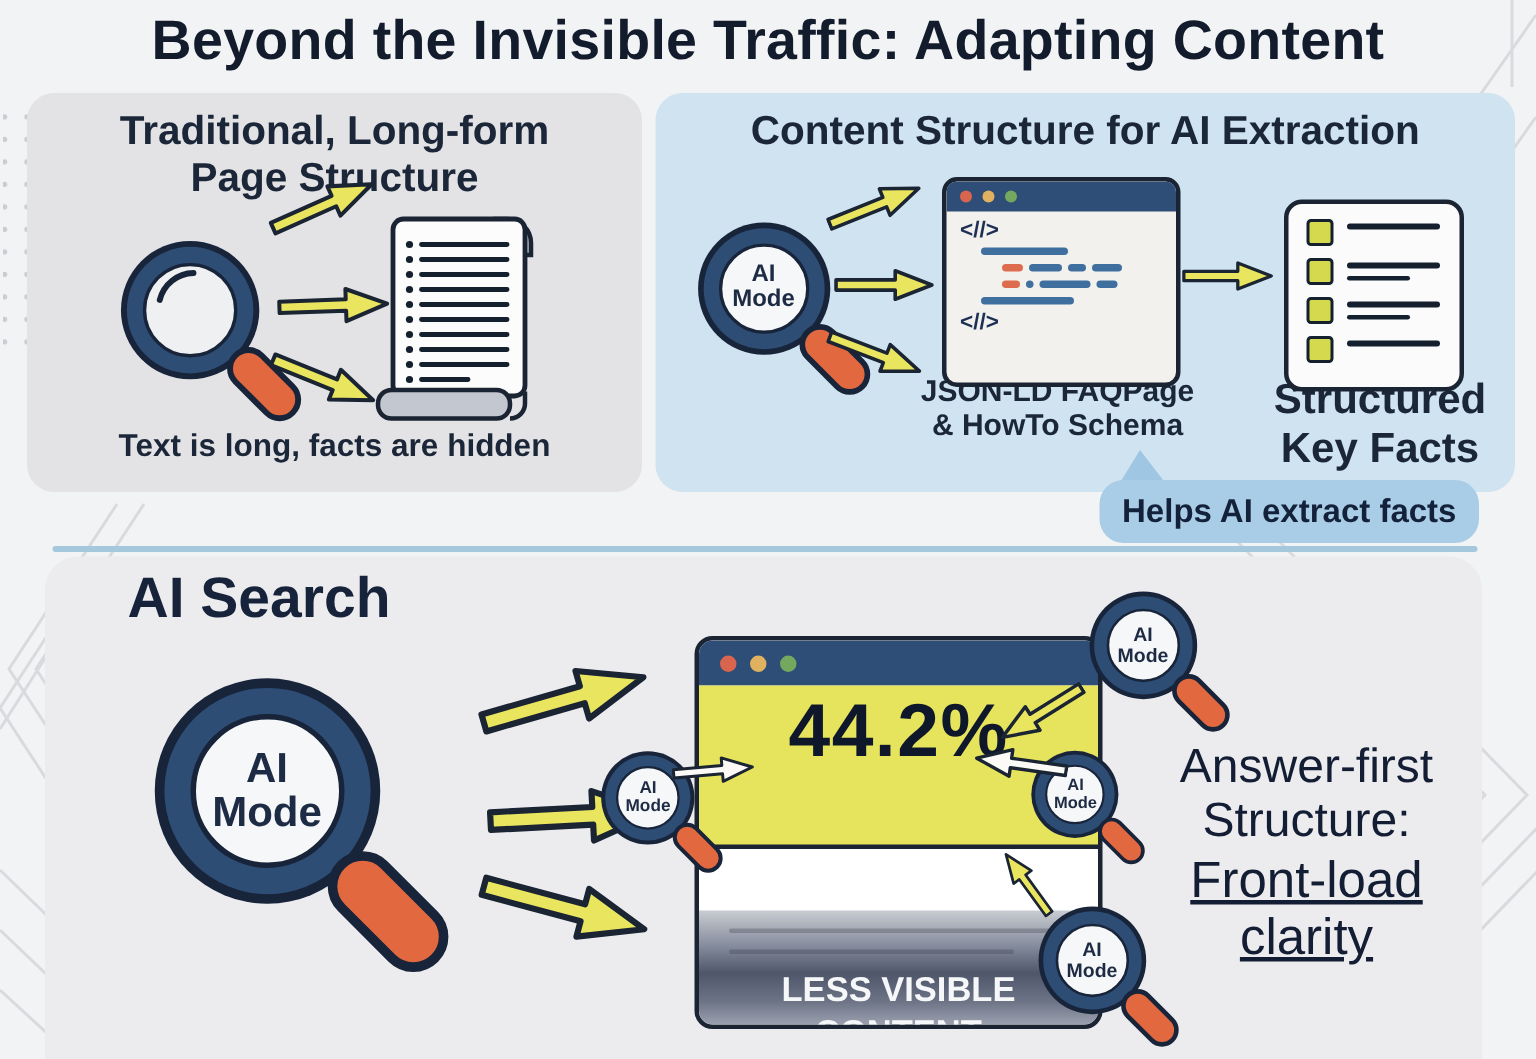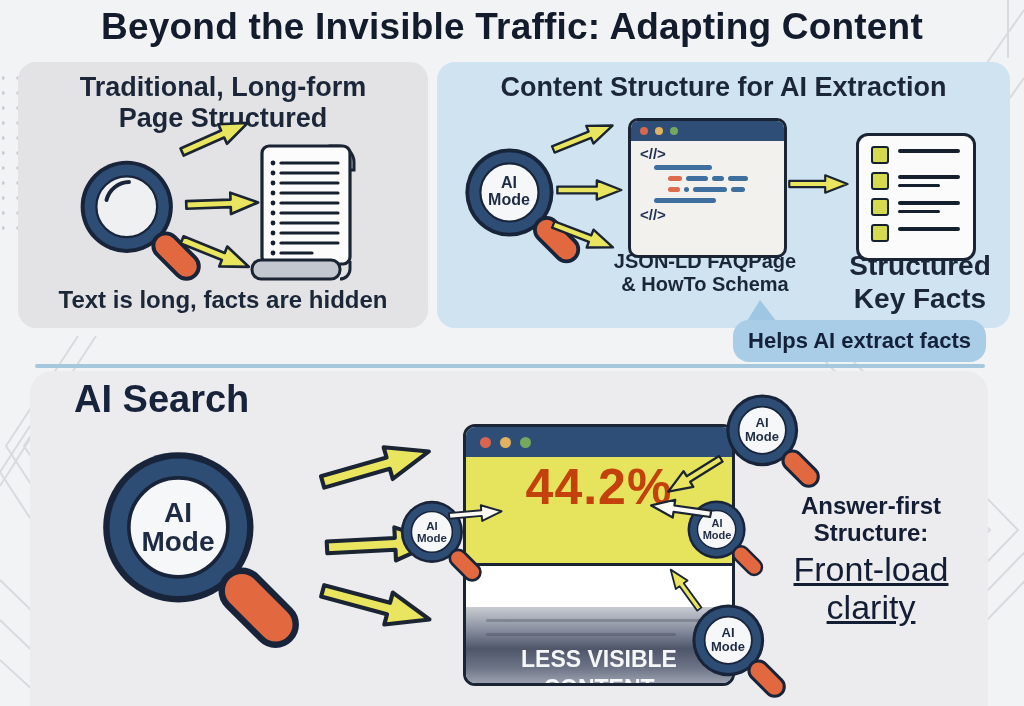--- a/index.html
+++ b/index.html
@@ -12,21 +12,21 @@
   .main-title{left:0;right:0;top:6px;text-align:center;font-size:37px;font-weight:700;
               color:#131c2c;letter-spacing:.2px;z-index:2;}
 
   .panel{border-radius:18px;z-index:1;}
   .panel-trad{left:18px;top:62px;width:410px;height:266px;background:#e3e3e6;}
   .panel-ai{left:437px;top:62px;width:573px;height:266px;background:#cfe3f0;}
   .panel-title{left:0;right:0;top:10px;text-align:center;font-size:27px;font-weight:700;
                line-height:1.15;color:#1b2738;}
 
   .caption{text-align:center;font-weight:600;color:#1b2738;}
-  .trad-caption{left:0;right:0;top:224px;font-size:24px;}
+  .trad-caption{left:0;right:0;top:224px;font-size:21px;}
   .code-caption{left:128px;top:188px;width:280px;font-size:20px;line-height:1.17;}
   .facts-caption{left:408px;top:188px;width:150px;font-size:28px;line-height:1.17;}
 
   .mag-label{transform:translate(-50%,-50%);text-align:center;color:#1e2b44;
              font-weight:600;line-height:1.05;z-index:4;pointer-events:none;}
 
   .arrow{transform-origin:left center;z-index:2;}
 
   
   .code-win{left:191px;top:56px;width:153px;height:134px;border:3px solid #1a2433;
@@ -54,39 +54,39 @@
   .pill{left:733px;top:320px;width:253px;height:42px;background:#a9cde6;border-radius:16px;
         display:flex;align-items:center;justify-content:center;font-size:22px;font-weight:600;
         color:#14213a;z-index:3;}
   .bridge{left:307px;top:330px;width:409px;height:74px;background:#a9cbe4;border-radius:13px;
           display:flex;align-items:center;justify-content:center;text-align:center;
           font-size:27px;font-weight:700;line-height:1.3;color:#14213a;z-index:3;}
   .divider{left:35px;top:364px;width:950px;height:3.5px;background:#a5c8dc;border-radius:2px;z-index:1;}
 
   .panel-bottom{left:30px;top:371px;width:958px;height:335px;background:#ececef;
                 border-radius:22px 22px 0 0;z-index:1;}
-  .ai-heading{left:74px;top:378px;font-size:38px;font-weight:700;color:#16233a;z-index:2;}
+  .ai-heading{left:85px;top:378px;font-size:38px;font-weight:700;color:#16233a;z-index:2;}
 
   
   .browser{left:463px;top:424px;width:272px;height:262px;border:3.5px solid #1a2433;border-radius:12px;
            overflow:hidden;box-sizing:border-box;display:flex;flex-direction:column;z-index:2;background:#fff;}
   .browser .win-bar{height:30px;background:#2e4e78;gap:9px;padding-left:14px;flex:none;}
   .browser .win-bar .dot{width:11px;height:11px;}
   .answer-box{height:102px;flex:none;background:#e6e35c;border-bottom:3px solid #1a2433;
               text-align:center;padding-top:4px;}
   .answer-title{font-size:21px;font-weight:800;line-height:23px;color:#1d2f55;}
-  .answer-stat{font-size:50px;font-weight:800;line-height:52px;color:#c2410c;letter-spacing:1px;}
+  .answer-stat{font-size:50px;font-weight:800;line-height:52px;color:#0f172a;letter-spacing:1px;}
   .gray-zone{flex:1;position:relative;background:linear-gradient(180deg,#c9ccd2 0%,#878e9e 30%,#4f566a 55%,#6d7486 80%,#9aa0ae 100%);margin-top:41px;}
   .stripe{position:absolute;left:20px;right:20px;height:3px;border-radius:2px;}
   .s-dark{background:rgba(55,60,76,.3);} .s-light{background:rgba(255,255,255,.22);}
   .hidden-label{position:absolute;left:0;right:0;top:38px;text-align:center;color:#f6f7f9;
                 font-size:23px;font-weight:700;line-height:1.25;}
 
   .annotation{left:757px;top:492px;width:228px;text-align:center;z-index:2;color:#131d33;}
-  .annotation .b{font-size:24px;font-weight:700;line-height:1.13;}
+  .annotation .b{font-size:32px;font-weight:400;line-height:1.13;}
   .annotation .r{font-size:34px;font-weight:500;line-height:1.12;margin-top:4px;text-decoration:underline;}
 
   svg{display:block;}
 </style>
 </head>
 <body>
 
 <div class="stage">
 
   <svg width="0" height="0" style="position:absolute">
@@ -139,21 +139,21 @@
         <path d="M848,706 L1018,530 L848,356"></path>
       <path d="M876,706 L1046,530"></path>
         <path d="M904,706 L1074,530"></path>
     </g>
   </svg>
 
   <div class="abs main-title">Beyond the Invisible Traffic: Adapting Content</div>
 
   <div class="abs panel panel-trad">
     <div class="abs panel-title pre">Traditional, Long-form
-Page Structured</div>
+Page Structure</div>
     <div class="abs trad-caption caption">Text is long, facts are hidden</div>
   </div>
   <svg class="abs" style="left:75px;top:155px;z-index:2" width="135" height="135">
       <use href="#mag-plain"></use>
     </svg>
   <svg class="abs arrow" style="left:180px;top:140px;transform:rotate(-24deg)" width="78" height="26">
       <use href="#arr-y"></use>
     </svg>
   <svg class="abs arrow" style="left:184px;top:192px;transform:rotate(-2deg)" width="78" height="26">
       <use href="#arr-y"></use>

